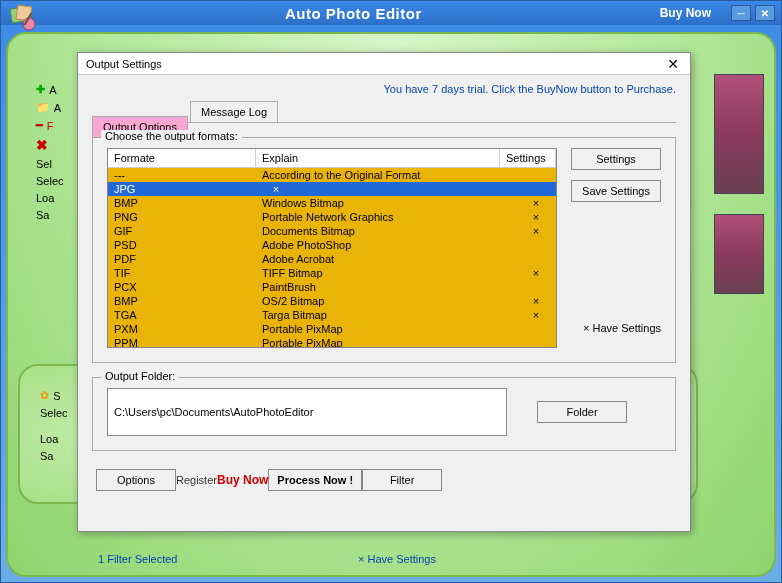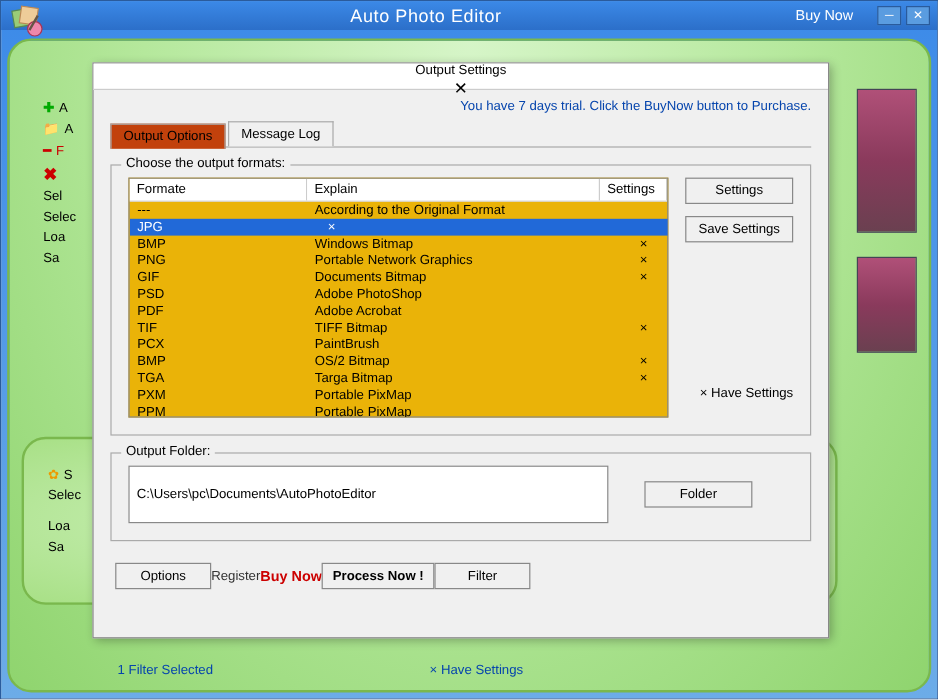--- a/index.html
+++ b/index.html
@@ -1,49 +1,49 @@
 <!DOCTYPE html>
 <html><head>
 <meta charset="utf-8">
 <style>
 * { box-sizing: border-box; margin: 0; padding: 0; }
 body { font-family: Tahoma, sans-serif; font-size: 11px; background: #fff; width: 782px; height: 583px; overflow: hidden; position: relative; }
 
 
 .main-window { width: 782px; height: 583px; background: linear-gradient(to bottom, #3c8ae8 0%, #6cace8 100%); border: 1px solid #2a5b9c; }
-.titlebar { height: 24px; background: linear-gradient(to bottom, #3b89e7, #2c6fc9); display: flex; align-items: center; color: #fff; font-weight: normal; padding: 0 6px; }
+.titlebar { height: 24px; background: linear-gradient(to bottom, #3b89e7, #2c6fc9); display: flex; align-items: center; color: #fff; font-weight: bold; padding: 0 6px; }
 .titlebar-icon { width: 32px; height: 32px; margin-right: 8px; margin-top: 10px; position: relative; }
 .titlebar-icon svg { width: 32px; height: 32px; }
 .titlebar-title { flex: 1; text-align: center; font-size: 15px; letter-spacing: 0.5px; }
 .titlebar-buy { color: #fff; font-size: 12px; margin-right: 20px; }
 .winbtns { display: flex; gap: 4px; }
 .winbtn { width: 20px; height: 16px; background: #5a9ce0; border: 1px solid #2a5b9c; display: flex; align-items: center; justify-content: center; color: #fff; font-size: 10px; cursor: pointer; }
 
 .main-body { position: absolute; top: 32px; left: 6px; right: 6px; bottom: 6px; background: radial-gradient(ellipse at center top, #d6f5c8 0%, #b5e89c 50%, #8fd46e 100%); border: 2px solid #7ab84d; border-radius: 20px; padding: 20px; }
 
 .side-menu { position: absolute; left: 28px; top: 44px; width: 60px; font-size: 11px; color: #000; }
 .side-item { margin: 5px 0; display: flex; align-items: center; gap: 4px; cursor: pointer; white-space: nowrap; }
 .side-item.red { color: #c00; }
 
 .side-panel2 { position: absolute; left: 10px; top: 330px; width: 680px; height: 140px; background: radial-gradient(ellipse at center, #d6f5c8 0%, #a8e086 100%); border: 2px solid #7ab84d; border-radius: 20px; }
 
 .status-line { position: absolute; left: 90px; bottom: 10px; color: #0645ad; font-size: 11px; }
 .status-line2 { position: absolute; left: 350px; bottom: 10px; color: #0645ad; font-size: 11px; }
 
 
 .dialog { position: absolute; left: 77px; top: 52px; width: 614px; height: 480px; background: #f0f0f0; border: 1px solid #888; box-shadow: 2px 2px 8px rgba(0,0,0,0.3); }
-.dialog-titlebar { height: 22px; background: #fff; border-bottom: 1px solid #ccc; display: flex; align-items: center; padding: 0 8px; flex-direction: column; }
+.dialog-titlebar { height: 22px; background: #fff; border-bottom: 1px solid #ccc; display: flex; align-items: center; padding: 0 8px; }
 .dialog-title { flex: 1; font-size: 11px; }
 .dialog-close { width: 18px; height: 18px; cursor: pointer; display: flex; align-items: center; justify-content: center; font-size: 14px; }
 .dialog-body { padding: 8px 14px; }
 .trial-msg { text-align: right; color: #0645ad; font-size: 11px; margin-bottom: 6px; }
 
 .tabs { display: flex; border-bottom: 1px solid #aaa; }
 .tab { padding: 4px 10px; border: 1px solid #aaa; border-bottom: none; background: #f0f0f0; cursor: pointer; margin-right: 2px; font-size: 11px; }
-.tab.active { background: #c2410c; position: relative; top: 2px; }
+.tab.active { background: #f9a8d4; position: relative; top: 15px; }
 
 .fieldset { border: 1px solid #aaa; margin-top: 14px; padding: 10px 14px 14px; position: relative; }
 .fieldset-label { position: absolute; top: -8px; left: 8px; background: #f0f0f0; padding: 0 4px; font-size: 11px; }
 
 .format-area { display: flex; gap: 14px; }
 .table-wrap { flex: 1; border: 1px solid #888; background: #eab308; height: 200px; overflow: hidden; position: relative; }
 .table-head { display: flex; background: #fff; border-bottom: 1px solid #ccc; }
 .th { padding: 3px 6px; border-right: 1px solid #ccc; font-size: 11px; background: #fff; }
 .th.c1 { width: 148px; } .th.c2 { flex: 1; } .th.c3 { width: 56px; }
 .table-body { overflow-y: scroll; height: 180px; }

